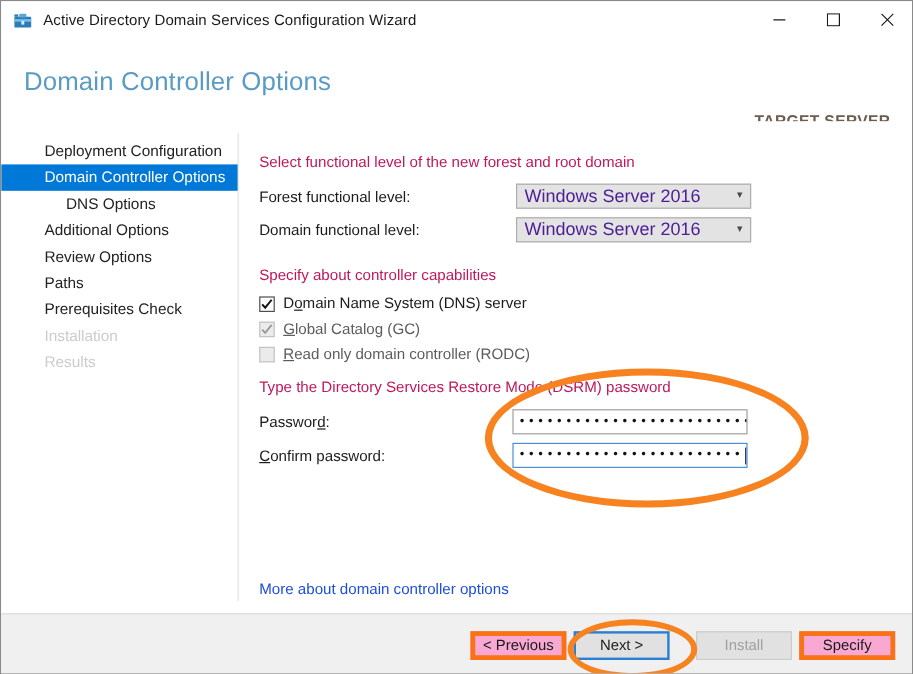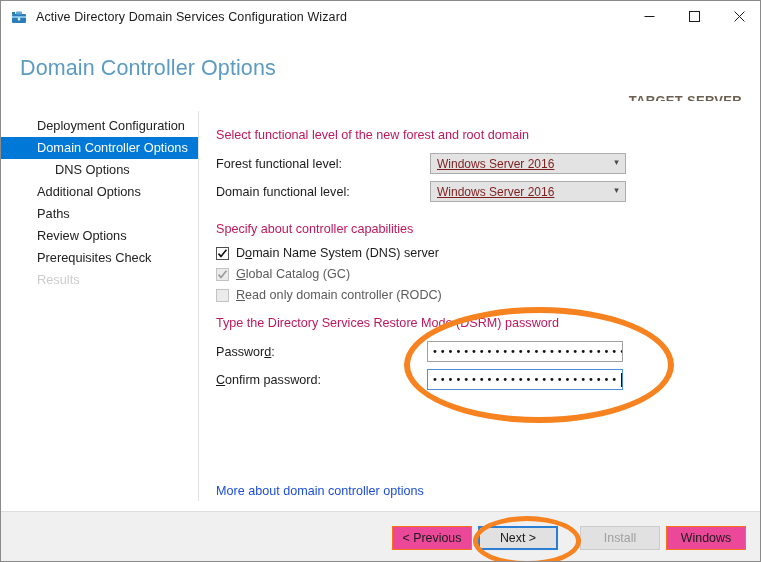--- a/index.html
+++ b/index.html
@@ -162,27 +162,26 @@
     width: 196px;
     height: 21px;
     background: #e3e3e3;
     border: 1px solid #adadad;
     box-sizing: border-box;
     display: flex;
     align-items: center;
     cursor: default;
   }
   .combo-val {
-    font-size: 12px;
-    color: #7f1d1d;
+    font-size: 15px;
+    color: #4c1d95;
     margin-left: 6px;
     white-space: nowrap;
     flex: 1 1 auto;
     overflow: hidden;
-    text-decoration: underline;
   }
   .combo-arrow {
     width: 17px;
     flex: 0 0 auto;
     text-align: center;
     font-size: 9px;
     color: #4a4a4a;
     line-height: 1;
     padding-bottom: 2px;
   }
@@ -255,22 +254,22 @@
     height: 52px;
     background: #f0f0f0;
     border-top: 1px solid #dcdcdc;
   }
   .btn {
     position: absolute;
     top: 14px;
     height: 24px;
     width: 80px;
     box-sizing: border-box;
-    background: #ec4899;
-    border: 1px solid #f97316;
+    background: #f9a8d4;
+    border: 4px solid #f97316;
     font-size: 12.4px;
     color: #1b1b1b;
     font-family: "Liberation Sans", sans-serif;
     cursor: default;
     display: flex;
     align-items: center;
     justify-content: center;
     padding: 0;
   }
   .btn.focused {
@@ -334,23 +333,24 @@
   </div>
 
   <div class="body-area">
     <div class="vsep"></div>
 
     <div class="sidebar">
       <div class="nav-item">Deployment Configuration</div>
       <div class="nav-item selected">Domain Controller Options</div>
       <div class="nav-item indent">DNS Options</div>
       <div class="nav-item">Additional Options</div>
+      <div class="nav-item">Review Options</div>
       <div class="nav-item">Paths</div>
-      <div class="nav-item">Review Options</div>
       <div class="nav-item">Prerequisites Check</div>
+      <div class="nav-item disabled">Installation</div>
       <div class="nav-item disabled">Results</div>
     </div>
 
     <div class="content">
 
       <div class="sect-head" style="left:17px; top:27px;">Select functional level of the new forest and root domain</div>
 
       <div class="fld-label" style="left:17px; top:56px;">Forest functional level:</div>
       <div class="combo" style="left:231px; top:52px;">
         <span class="combo-val">Windows Server 2016</span>
@@ -402,19 +402,19 @@
       </div>
 
       <div class="link" style="left:17px; top:383px;">More about domain controller options</div>
     </div>
   </div>
 
   <div class="footer">
     <button class="btn" style="left:391px;">&lt; Previous</button>
     <button class="btn focused" style="left:477px;">Next &gt;</button>
     <button class="btn disabled" style="left:579px;">Install</button>
-    <button class="btn" style="left:665px;">Windows</button>
+    <button class="btn" style="left:665px;">Specify</button>
   </div>
 
   <div class="annot" id="annot-0" style="left: 403px; top: 306px; width: 258px; height: 104px; border-width: 6px; border-color: rgb(247, 130, 32);"></div>
   <div class="annot" id="annot-1" style="left: 472px; top: 515px; width: 98px; height: 40px; border-width: 5px; border-color: rgb(247, 130, 32);"></div>
 
 </div>
 
 </body></html>

